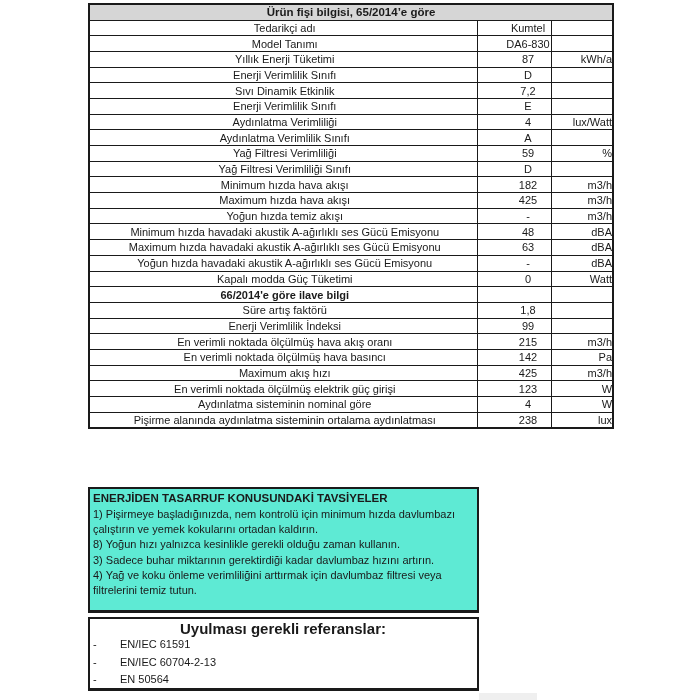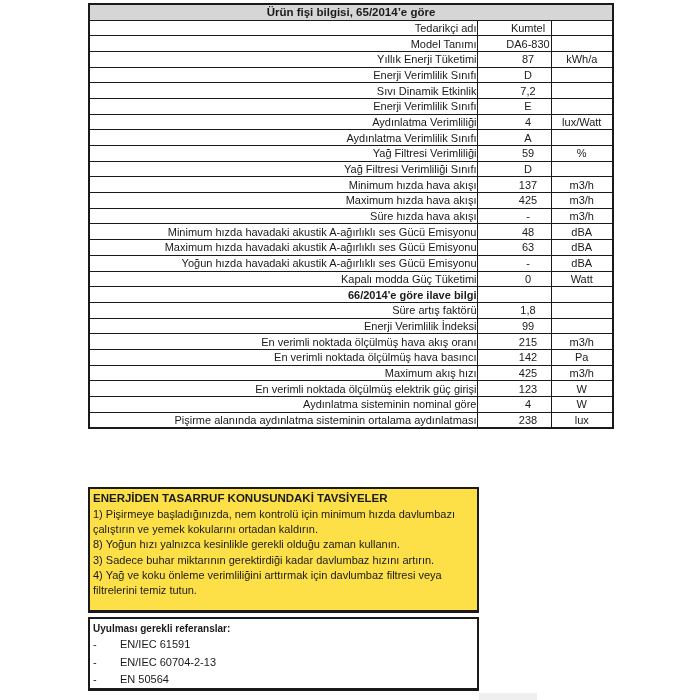--- a/index.html
+++ b/index.html
@@ -32,36 +32,36 @@
     font-size: 11.5px;
     font-weight: bold;
     text-align: center;
     vertical-align: middle;
   }
   table.fiche td {
     height: 15.7px;
     font-size: 11px;
     vertical-align: middle;
   }
-  td.lbl { text-align: right; padding-left: 3px; }
+  td.lbl { text-align: center; padding-left: 3px; }
   td.val { text-align: center; padding-left: 28px; }
-  td.unt { text-align: center; }
+  td.unt { text-align: right; }
   tr.section td.lbl { font-weight: bold; }
 
   
   .advice-box {
     position: absolute;
     left: 88px;
     top: 487px;
     width: 391px;
     height: 126px;
     border: 2px solid #1a1a1a;
     border-bottom-width: 3px;
     padding: 2px 4px 0 3px;
-    background: #fde047;
+    background: #5eead4;
   }
   .advice-title {
     font-size: 11.5px;
     font-weight: bold;
     line-height: 15px;
   }
   .advice-item {
     font-size: 11px;
     line-height: 14.5px;
     margin-top: 1px;
@@ -74,23 +74,24 @@
     left: 88px;
     top: 617px;
     width: 391px;
     height: 74px;
     border: 2px solid #1a1a1a;
     border-bottom-width: 3px;
     padding: 3px 4px 0 3px;
     background: #ffffff;
   }
   .refs-title {
-    font-size: 10px;
+    font-size: 15px;
     font-weight: bold;
     line-height: 14px;
+    text-align: center;
   }
   .ref-item {
     display: flex;
     font-size: 11px;
     line-height: 17.5px;
   }
   .ref-dash { width: 27px; flex: 0 0 27px; }
 
   
   .scan-artifact {
@@ -162,30 +163,30 @@
         <td class="val">59</td>
         <td class="unt">%</td>
       </tr>
       <tr>
         <td class="lbl">Yağ Filtresi Verimliliği Sınıfı</td>
         <td class="val">D</td>
         <td class="unt"></td>
       </tr>
       <tr>
         <td class="lbl">Minimum hızda hava akışı</td>
-        <td class="val">137</td>
+        <td class="val">182</td>
         <td class="unt">m3/h</td>
       </tr>
       <tr>
         <td class="lbl">Maximum hızda hava akışı</td>
         <td class="val">425</td>
         <td class="unt">m3/h</td>
       </tr>
       <tr>
-        <td class="lbl">Süre hızda hava akışı</td>
+        <td class="lbl">Yoğun hızda temiz akışı</td>
         <td class="val">-</td>
         <td class="unt">m3/h</td>
       </tr>
       <tr>
         <td class="lbl">Minimum hızda havadaki akustik A-ağırlıklı ses Gücü Emisyonu</td>
         <td class="val">48</td>
         <td class="unt">dBA</td>
       </tr>
       <tr>
         <td class="lbl">Maximum hızda havadaki akustik A-ağırlıklı ses Gücü Emisyonu</td>

